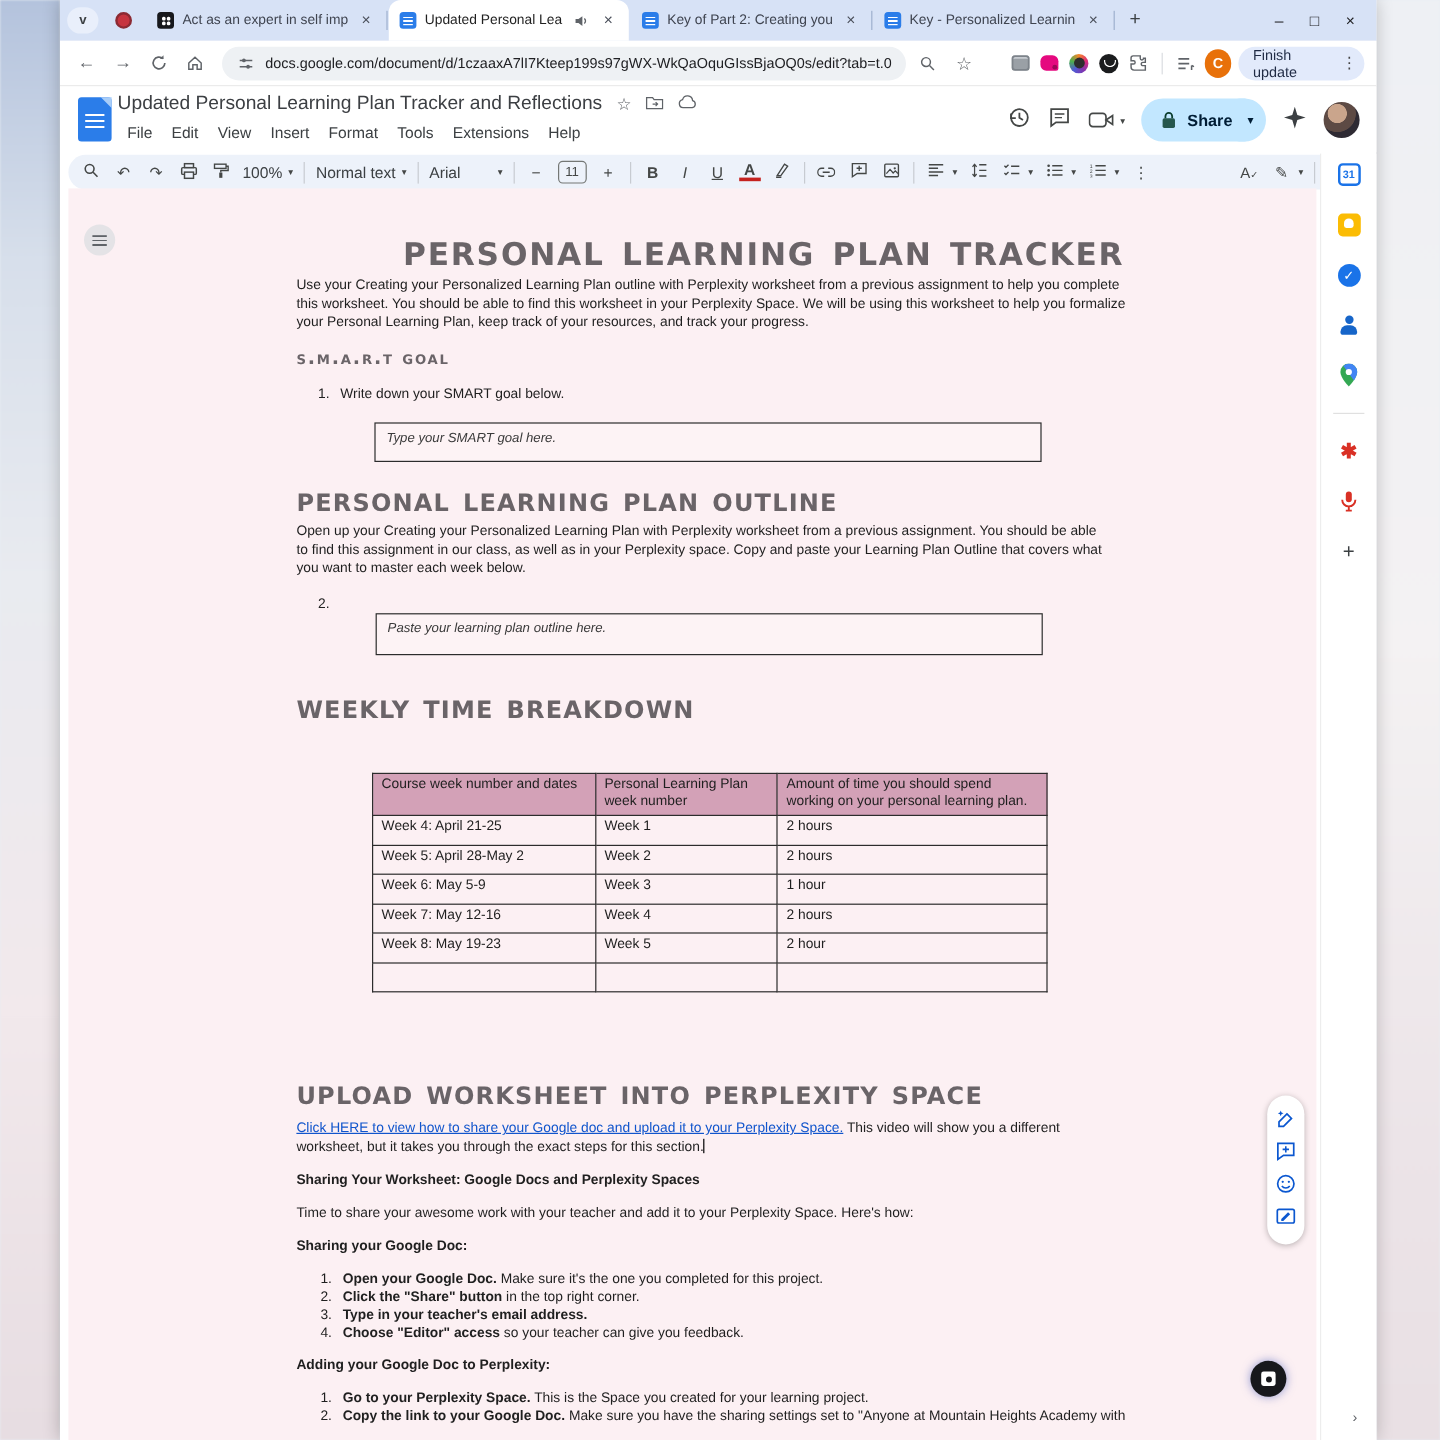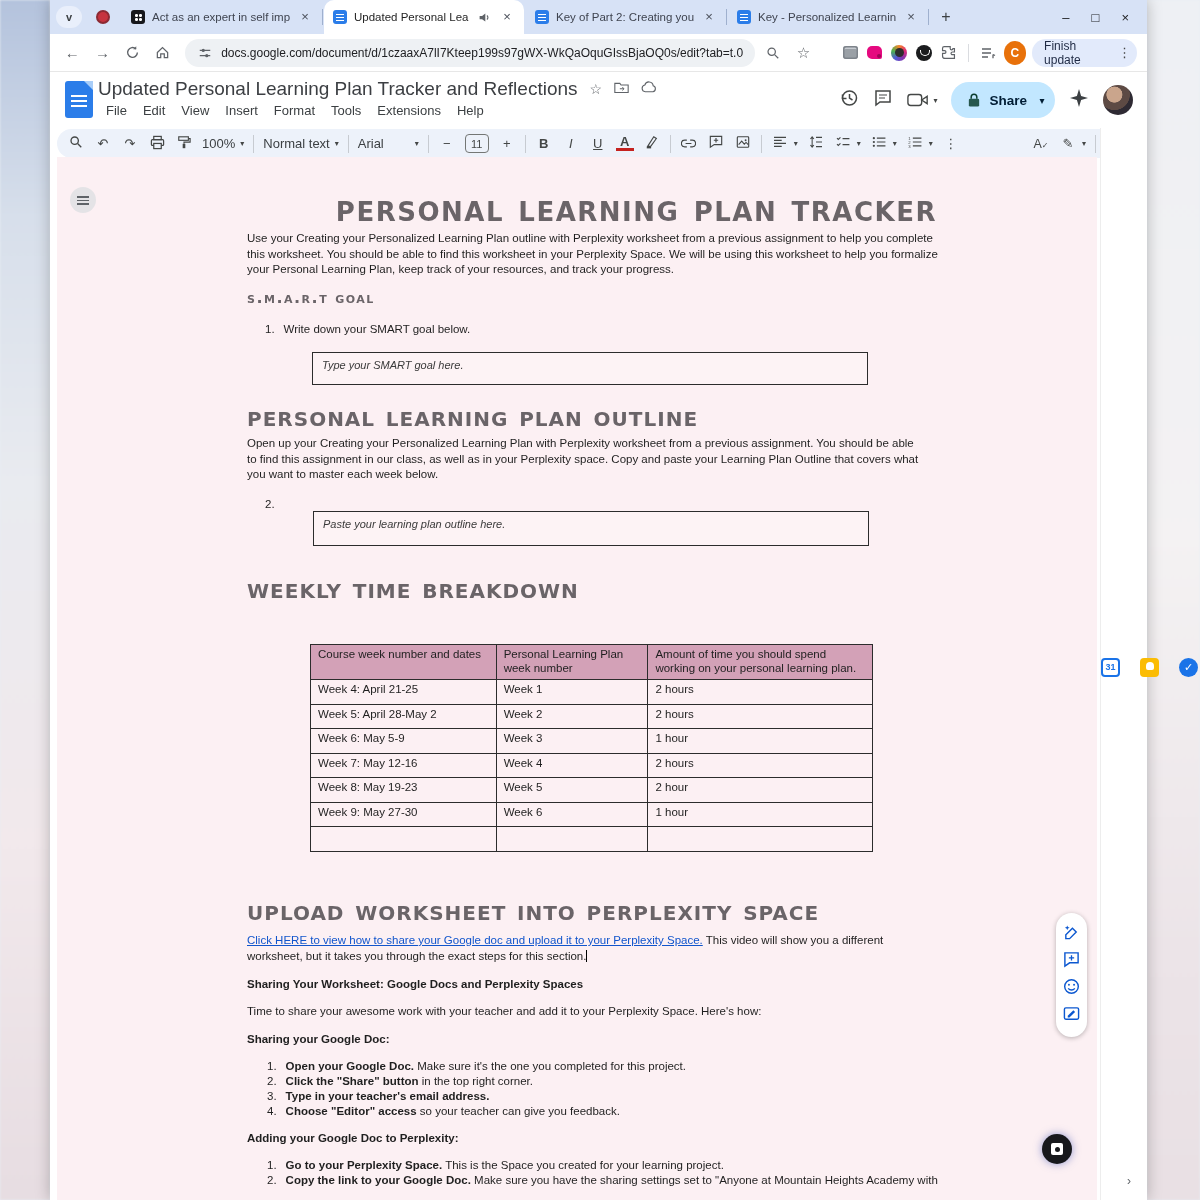--- a/index.html
+++ b/index.html
@@ -69,21 +69,21 @@
   .finish-pill .dots { color:#444; font-size:13px; }
 
   
   .docshdr { left:0; top:72px; width:100%; height:55px; background:#fff; }
   .docs-logo { left:15px; top:9px; width:28px; height:37px; background:#2b7de9; border-radius:3px; position:absolute; }
   .docs-logo::before { content:""; position:absolute; right:0; top:0; border-style:solid;
     border-width:0 9px 9px 0; border-color:transparent #a8cdf8 transparent transparent; }
   .docs-logo::after { content:""; position:absolute; left:6px; right:6px; top:14px; height:14px;
     background:repeating-linear-gradient(#fff 0 2px, transparent 2px 5px); }
   .doc-title-row { left:48px; top:6px; position:absolute; display:flex; align-items:center; gap:12px; }
-  .doc-title { font-size:19px; color:#3c3f43; }
+  .doc-title { font-size:16px; color:#3c3f43; }
   .hdr-mini { color:#5f6368; font-size:14px; }
   .menubar { left:48px; top:29px; position:absolute; display:flex; }
   .menubar span { font-size:13px; color:#3c4043; padding:2px 8px; border-radius:4px; }
   .hdr-right { right:14px; top:10px; position:absolute; display:flex; align-items:center; gap:14px; }
   .share-btn { height:36px; background:#c2e7ff; border-radius:18px 4px 4px 18px; display:flex;
     align-items:center; gap:8px; padding:0 14px 0 16px; color:#001d35; font-size:13.5px; font-weight:bold; }
   .share-drop { height:36px; width:26px; background:#c2e7ff; border-radius:4px 18px 18px 4px;
     margin-left:-12px; display:flex; align-items:center; justify-content:center; color:#001d35; font-size:10px; }
   .avatar-photo { width:30px; height:30px; border-radius:50%;
     background:radial-gradient(circle at 38% 32%, #caa58c 0 28%, #5d4a44 30% 55%, #2e2a33 57% 100%); }
@@ -98,21 +98,21 @@
     font-size:11px; display:flex; align-items:center; justify-content:center; background:#edf2fa; }
   .tb-label { font-size:13px; color:#3c4043; }
   .tb-b { font-weight:bold; } .tb-i { font-style:italic; } .tb-u { text-decoration:underline; }
   .tb-a { border-bottom:3px solid #c5221f; line-height:12px; font-weight:bold; }
 
   
   .ruler-marker { color:#4c7dd8; font-size:9px; position:absolute; top:160px; }
 
   
   .sidepanel { right:0; top:128px; width:47px; height:1072px; background:#fff; border-left:1px solid #ededed;
-    display:flex; align-items:center; padding-top:6px; gap:20px; }
+    display:flex; flex-direction:column; align-items:center; padding-top:6px; gap:20px; }
   .sp-ic { width:22px; height:22px; display:flex; align-items:center; justify-content:center; }
   .sp-cal { width:19px; height:19px; background:#fff; border:2px solid #1a73e8; border-radius:4px;
     color:#1a73e8; font-size:9px; font-weight:bold; display:flex; align-items:center; justify-content:center; }
   .sp-keep { width:19px; height:19px; background:#fbbc04; border-radius:4px; position:relative; }
   .sp-keep::after { content:""; position:absolute; left:5.5px; top:4px; width:8px; height:8px;
     background:#fff; border-radius:50% 50% 2px 2px; }
   .sp-tasks { width:19px; height:19px; border-radius:50%; background:#1a73e8; color:#fff;
     font-size:11px; display:flex; align-items:center; justify-content:center; }
   .sp-contact { width:19px; height:19px; position:relative; }
   .sp-contact::before { content:""; position:absolute; left:6px; top:1px; width:7px; height:7px; border-radius:50%; background:#1665c9; }
@@ -503,25 +503,20 @@
             <td>Week 7: May 12-16</td>
             <td>Week 4</td>
             <td>2 hours</td>
           </tr>
       <tr class="r">
             <td>Week 8: May 19-23</td>
             <td>Week 5</td>
             <td>2 hour</td>
           </tr>
       <tr class="r">
-            <td>Week 9: May 27-30</td>
-            <td>Week 6</td>
-            <td>1 hour</td>
-          </tr>
-      <tr class="r">
             <td></td>
             <td></td>
             <td></td>
           </tr>
     </tbody>
       </table>
 
     <div class="abs h2 fancy" style="left:190px;top:737px">Upload Worksheet into Perplexity Space</div>
     <div class="abs doc-text" style="left:190px;top:776px;width:648px">
       <span class="doc-link">Click HERE to view how to share your Google doc and upload it to your Perplexity Space.</span><span>  This video will show you a different worksheet, but it takes you through the exact steps for this section.</span><span class="caret"></span>

